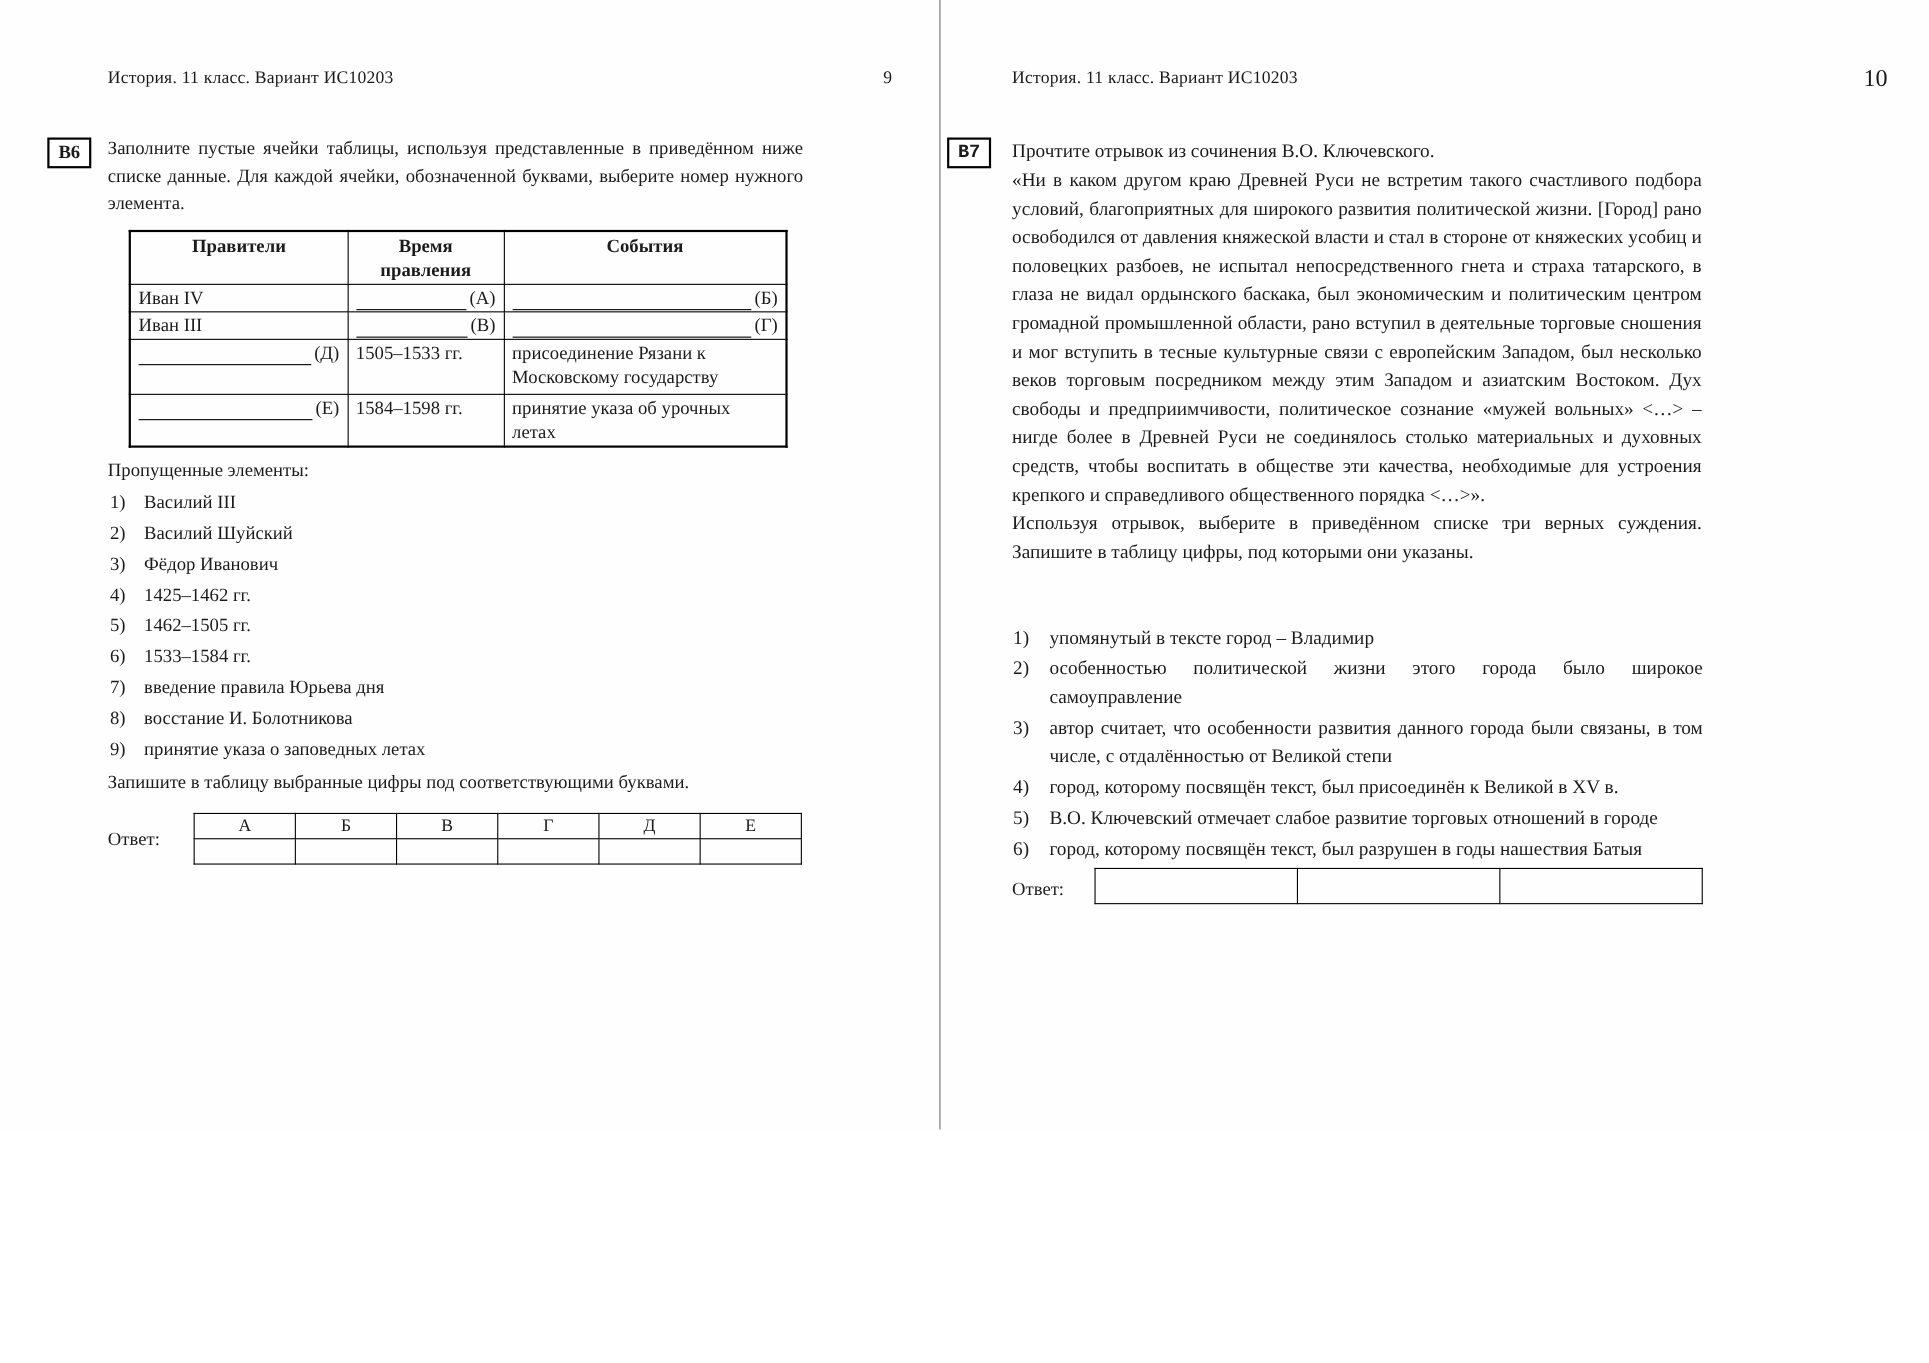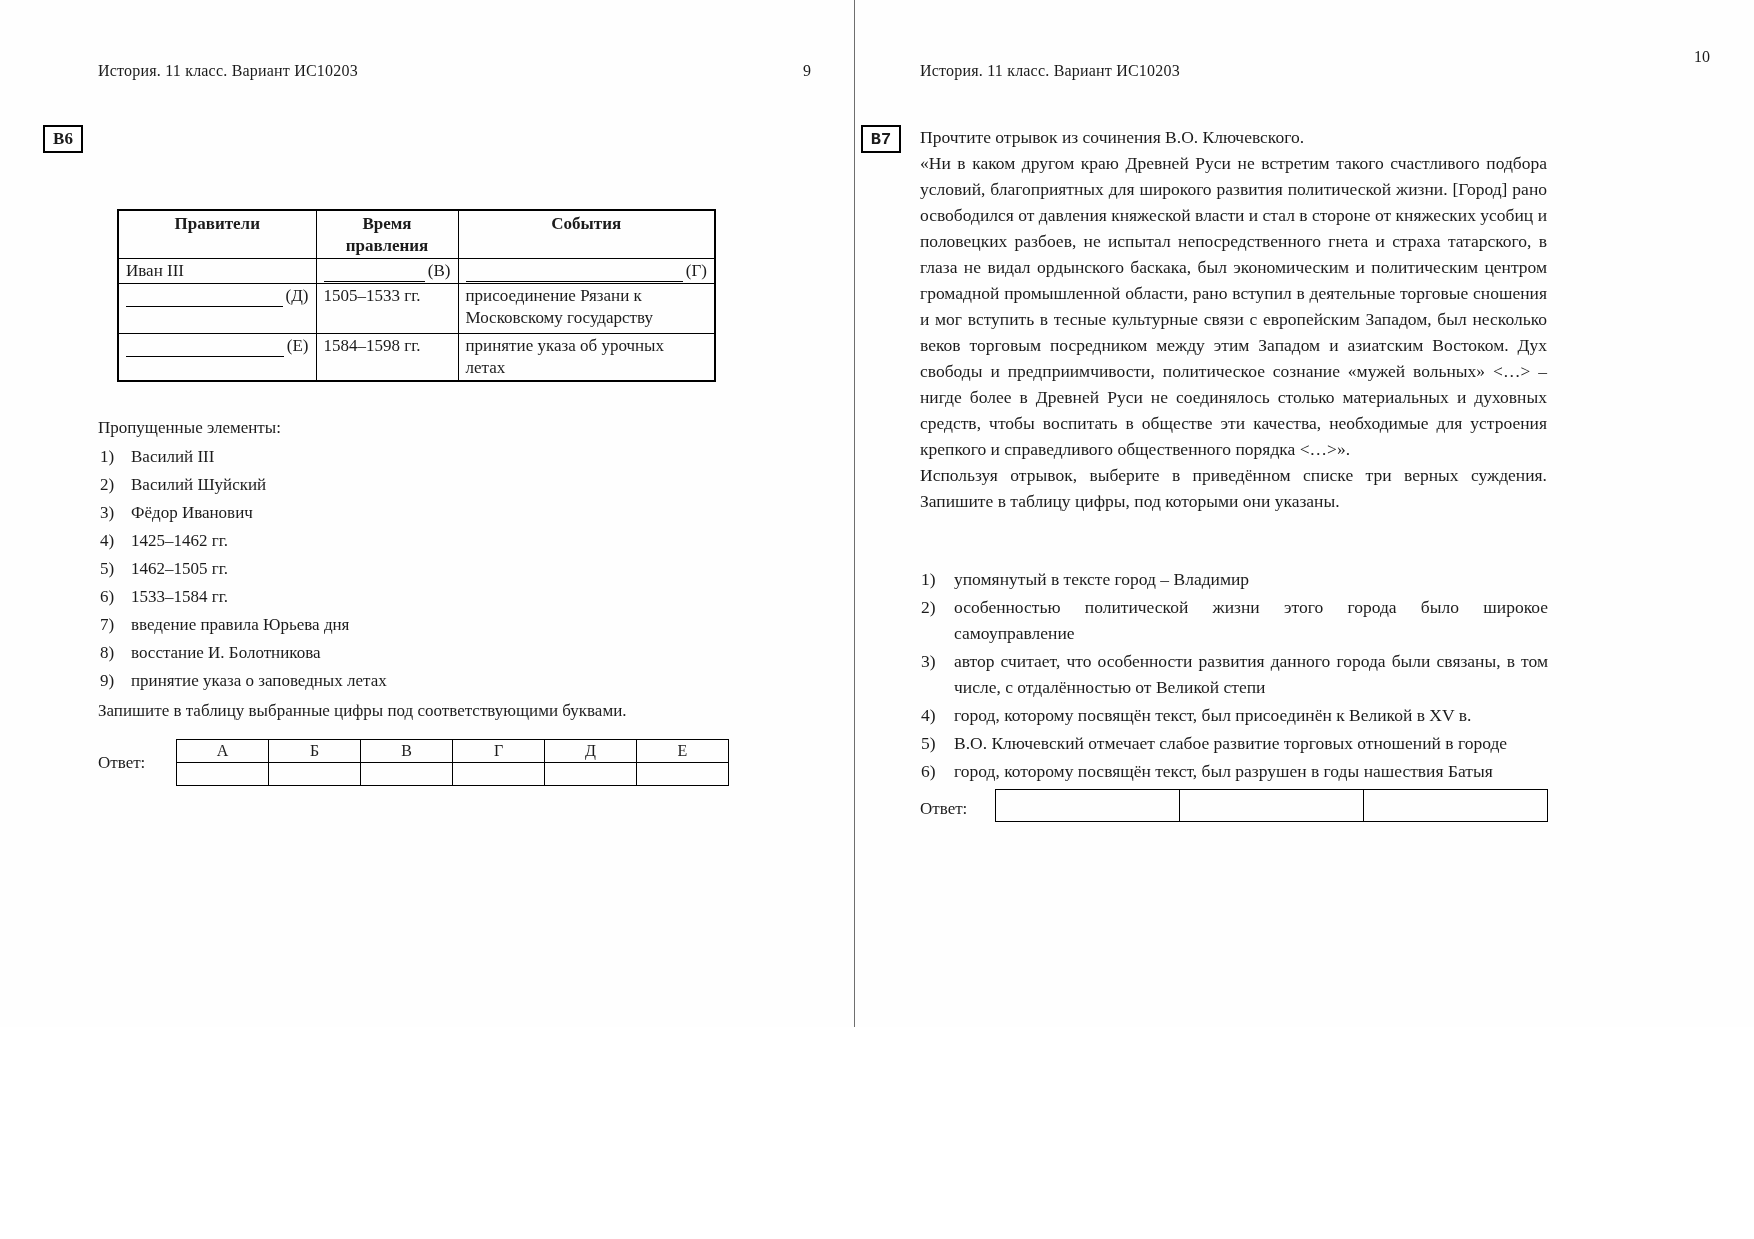--- a/index.html
+++ b/index.html
@@ -14,21 +14,21 @@
     overflow: hidden;
   }
   .vdivider {
     position: absolute; left: 854px; top: 0;
     width: 1px; height: 1239px; background: #6e6e6e;
   }
   .pg-header { position: absolute; top: 62px; font-size: 16px; letter-spacing: 0.2px; }
   .hdr-l { left: 98px; }
   .num-l { position: absolute; left: 803px; top: 62px; font-size: 16px; }
   .hdr-r { left: 920px; }
-  .num-r { position: absolute; left: 1694px; top: 48px; font-size: 16px; text-align: center; }
+  .num-r { position: absolute; left: 1694px; top: 58px; font-size: 22px; text-align: center; }
 
   .qbox {
     position: absolute; width: 40px; height: 28px;
     border: 2px solid #000; background: #fff;
     display: flex; align-items: center; justify-content: center;
     font-weight: bold; font-size: 17px;
   }
   .qbox-b6 { left: 43px; top: 125px; }
   .qbox-b7 { left: 861px; top: 125px; font-family: Liberation Mono, monospace; }
 
@@ -84,36 +84,52 @@
 </head>
 <body>
 
 <div class="sheet">
   <div class="vdivider"></div>
 
   <div class="pg-header hdr-l">История. 11 класс. Вариант ИС10203</div>
   <div class="num-l">9</div>
 
   <div class="qbox qbox-b6">В6</div>
+  <p class="qtext-b6">Заполните пустые ячейки таблицы, используя представленные в приведённом ниже списке данные. Для каждой ячейки, обозначенной буквами, выберите номер нужного элемента.</p>
 
   <table class="tbl-b6">
     <colgroup>
         <col class="c1">
         <col class="c2">
         <col class="c3">
       </colgroup>
     <thead>
       <tr>
         <th>Правители</th>
         <th>Время правления</th>
         <th>События</th>
       </tr>
     </thead>
     <tbody>
       <tr class="r-short">
+        <td>Иван IV</td>
+        <td>
+          <span class="bcell">
+              <span class="bline"></span>
+              <span class="bletter">(А)</span>
+            </span>
+        </td>
+        <td>
+          <span class="bcell">
+              <span class="bline"></span>
+              <span class="bletter">(Б)</span>
+            </span>
+        </td>
+      </tr>
+      <tr class="r-short">
         <td>Иван III</td>
         <td>
           <span class="bcell">
               <span class="bline"></span>
               <span class="bletter">(В)</span>
             </span>
         </td>
         <td>
           <span class="bcell">
               <span class="bline"></span>

